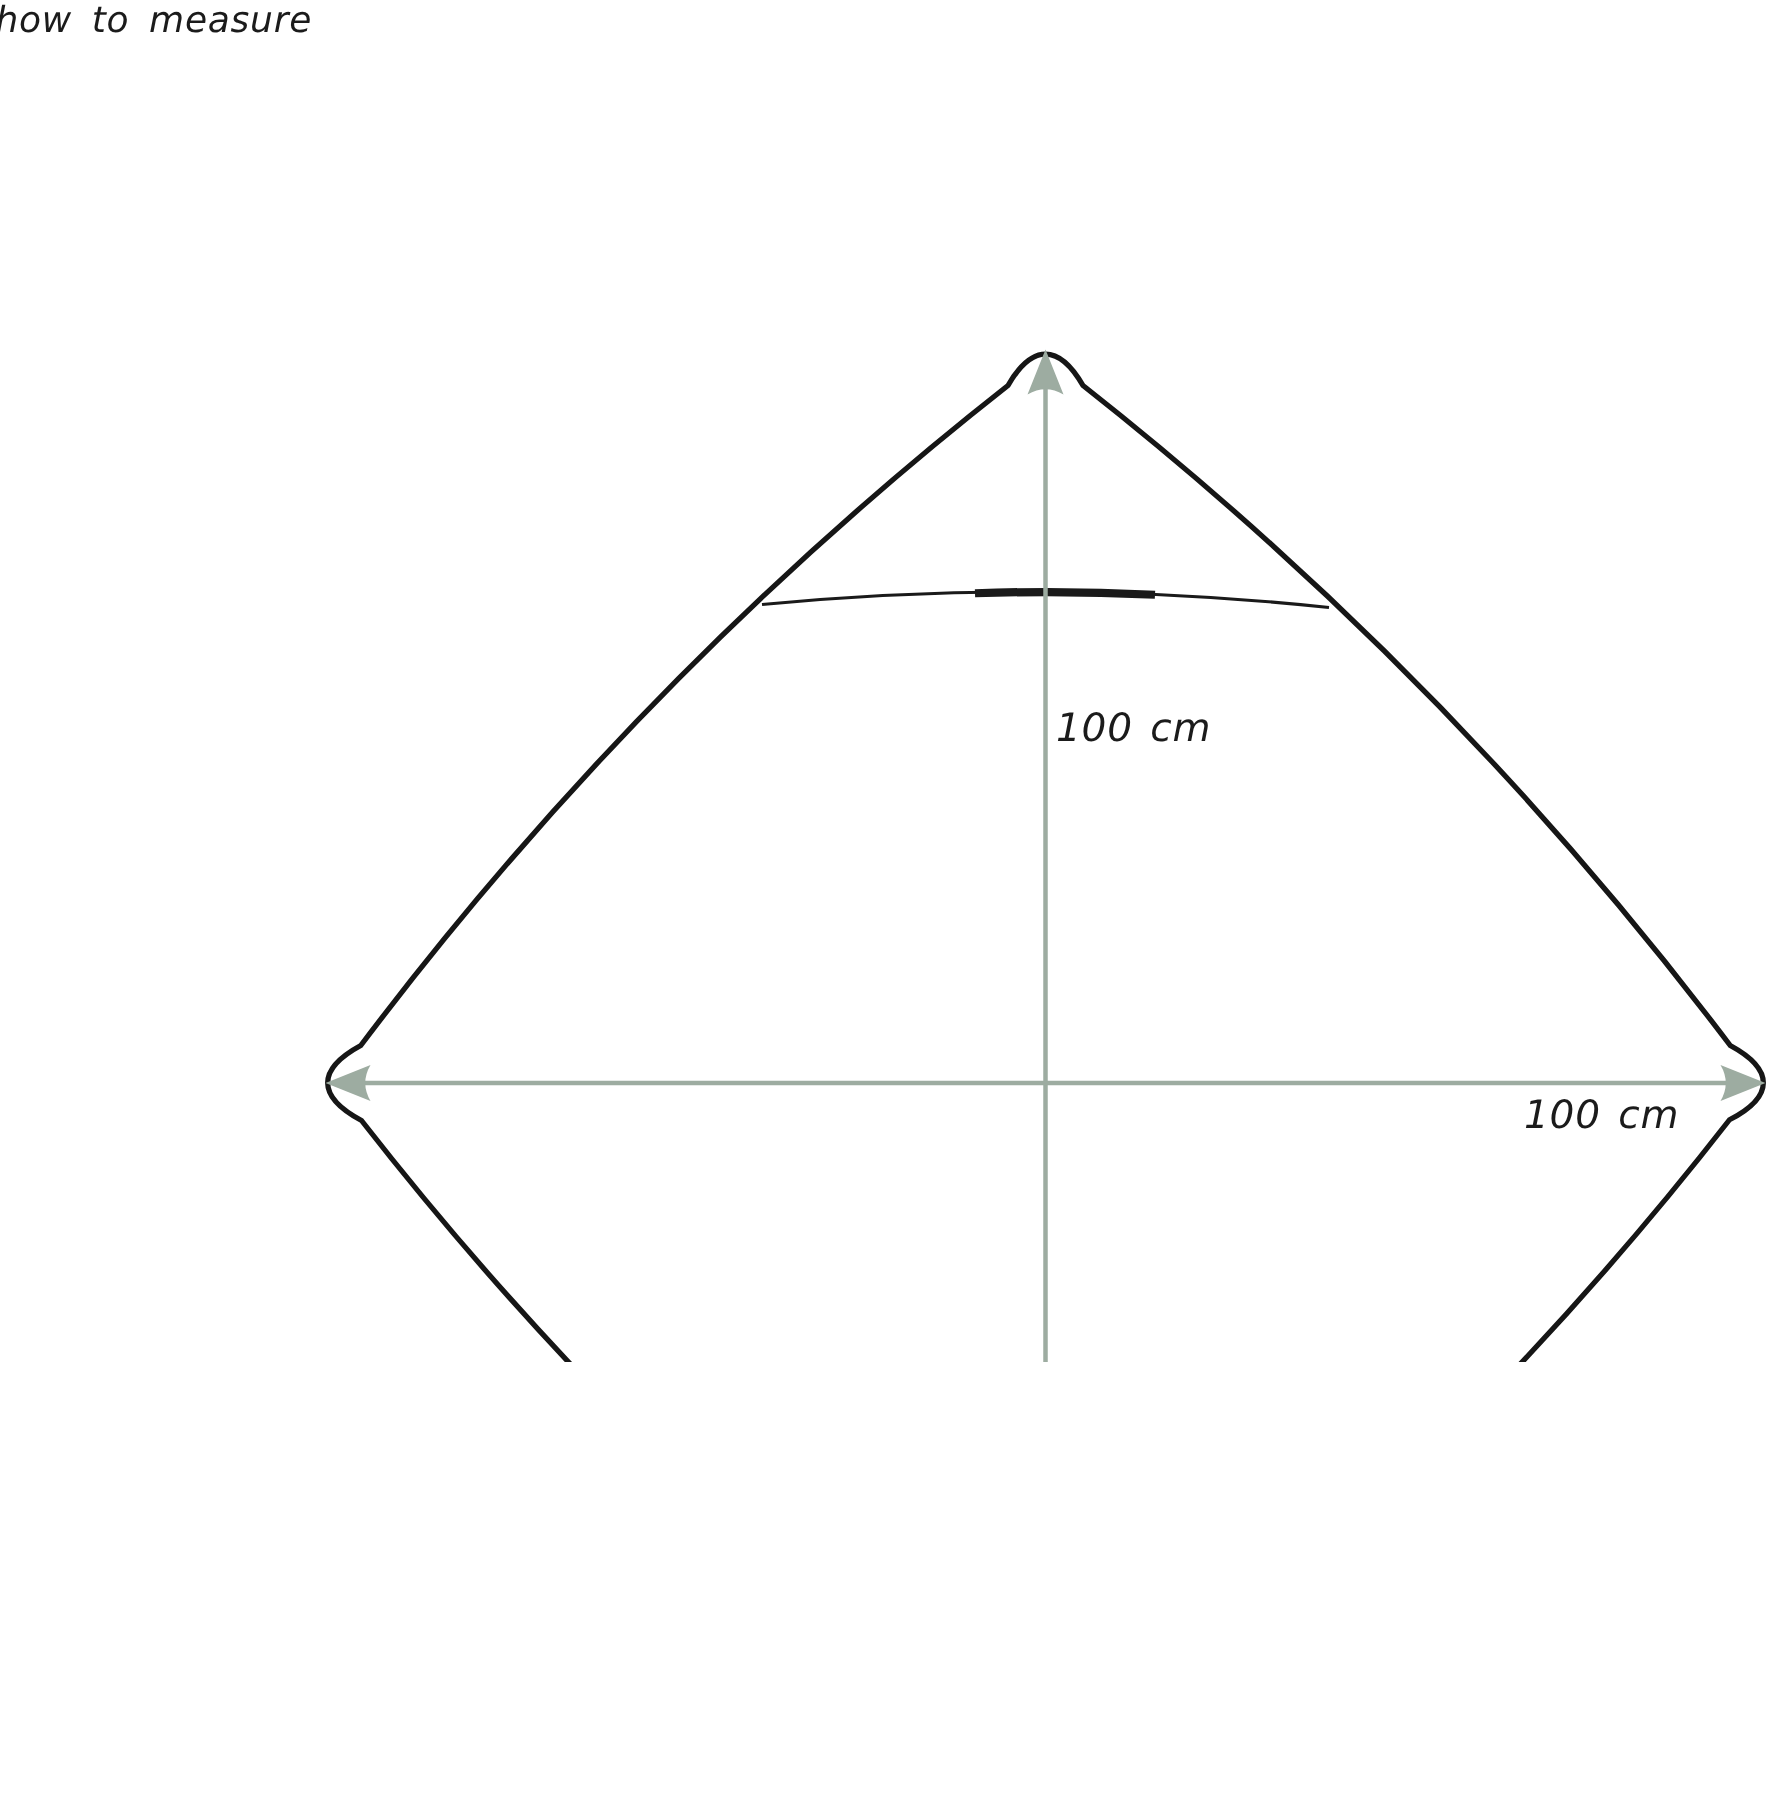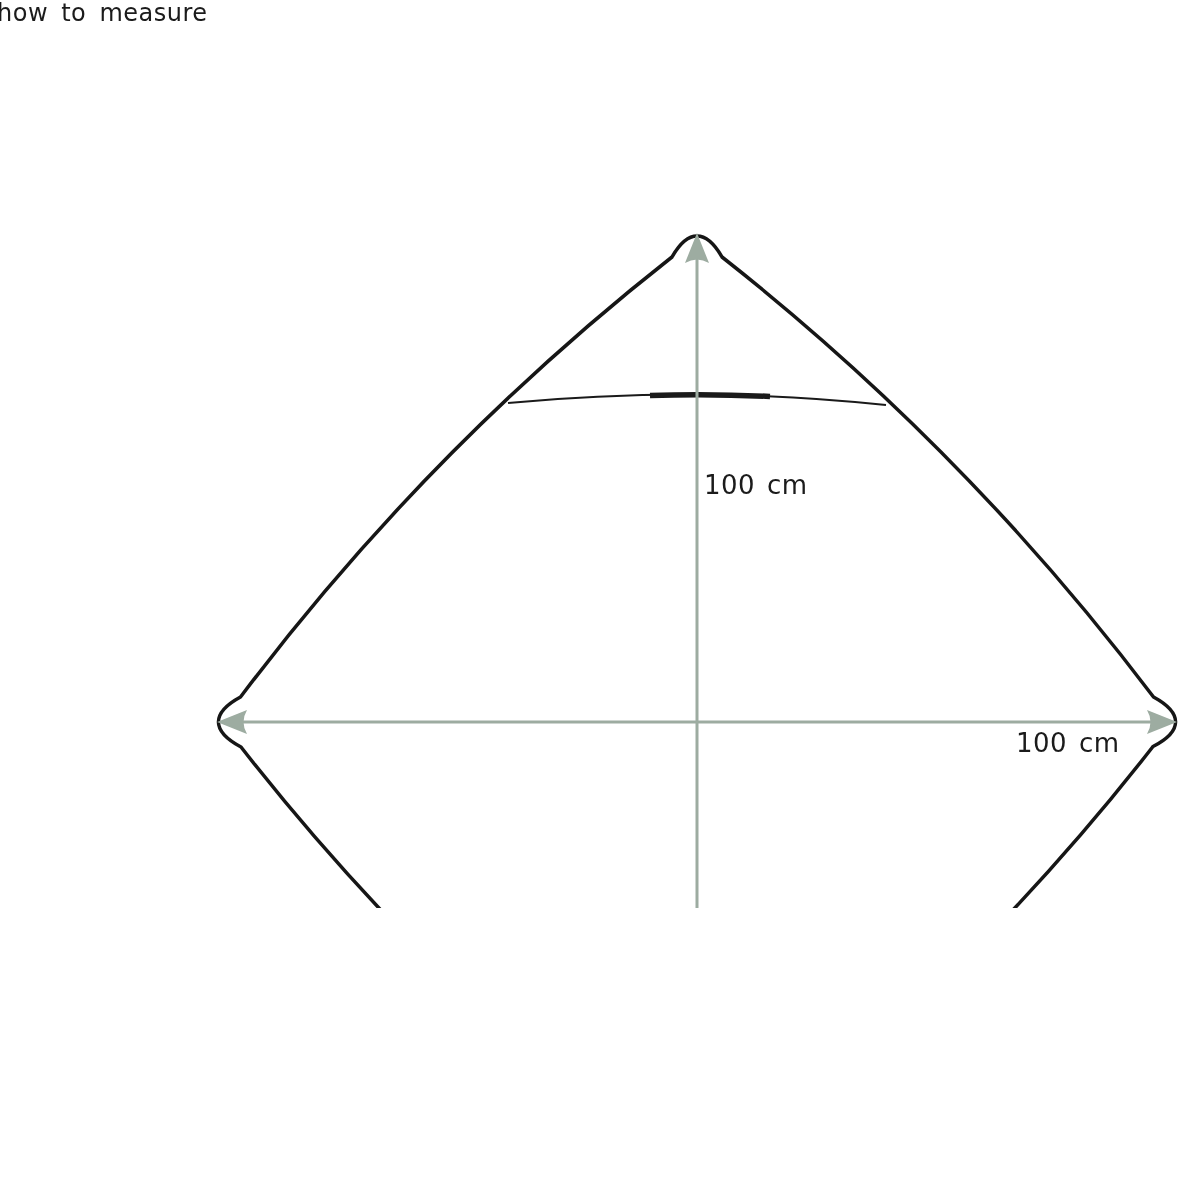--- a/index.html
+++ b/index.html
@@ -7,20 +7,21 @@
     padding: 0;
     background: #ffffff;
   }
   .page {
     position: relative;
     width: 1181px;
     height: 908px;
     background: #ffffff;
     overflow: hidden;
     font-family: "DejaVu Sans", "Liberation Sans", sans-serif;
+    font-style: italic;
   }
   .title {
     position: absolute;
     top: -1px;
     left: -3px;
     font-size: 24px;
     font-weight: 400;
     color: #1b1b1b;
     letter-spacing: 0.5px;
     word-spacing: 5px;

